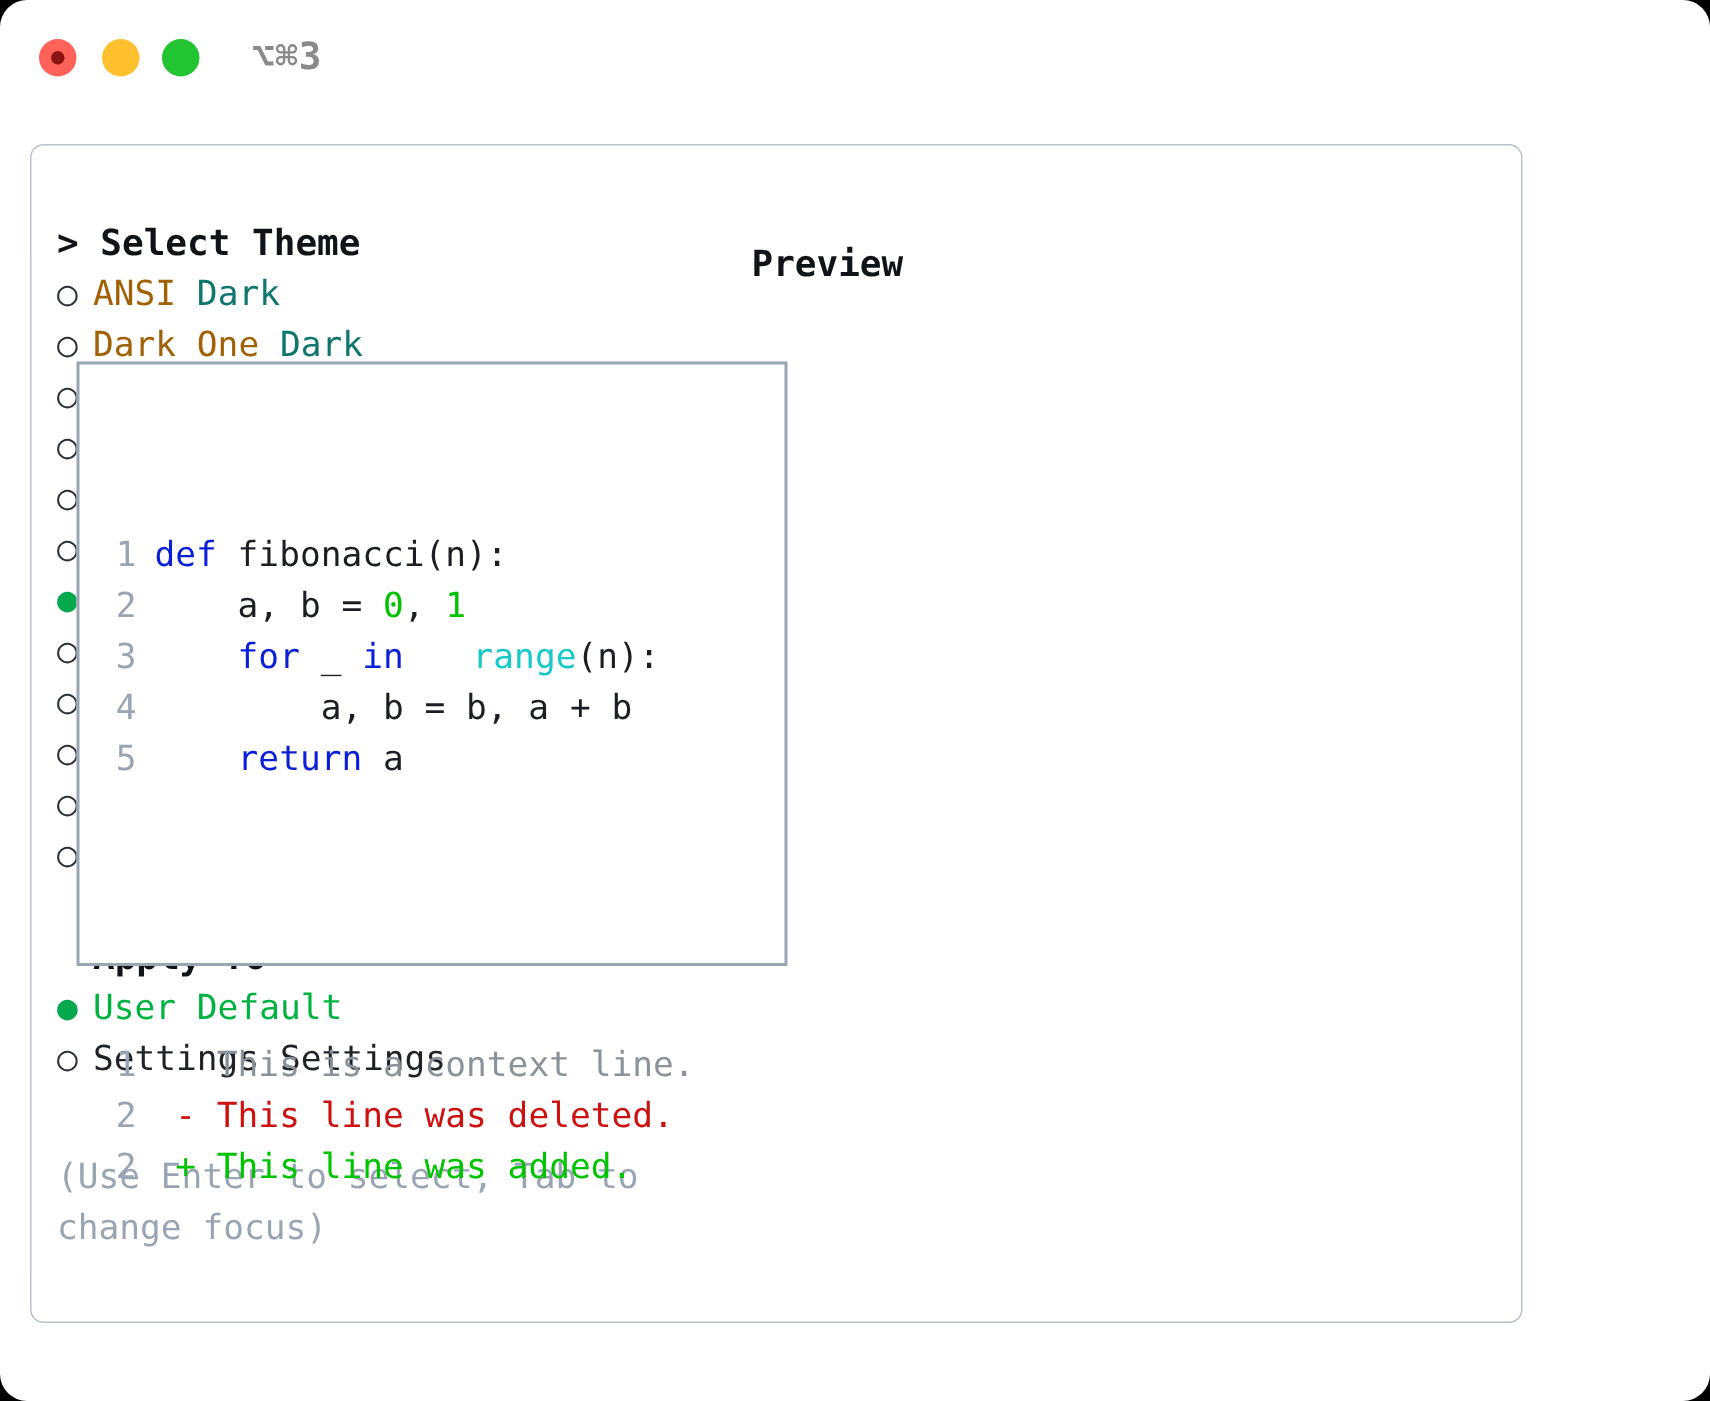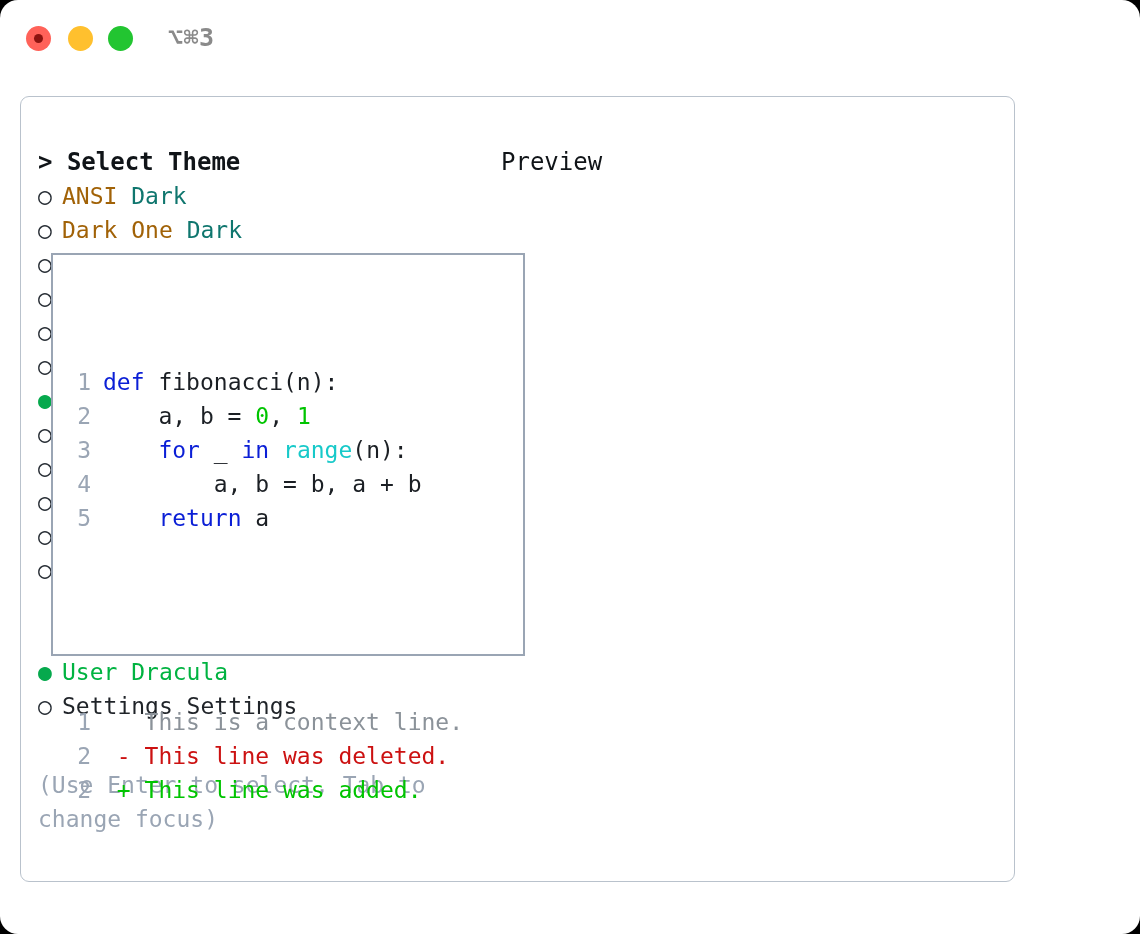--- a/index.html
+++ b/index.html
@@ -123,28 +123,29 @@
 
   
   #right-pane {
     position: absolute;
     left: 480px;
     top: 48px;
     width: 490px;
   }
   #preview-title {
     font-size: 24px;
-    font-weight: normal;
+    font-weight: bold;
     color: #101418;
     line-height: 34px;
+    margin-top: 14px;
   }
   #preview-box {
     position: absolute;
     left: 30px;
-    top: 156px;
+    top: 144px;
     width: 474px;
     height: 403px;
     border: 2px solid #9aa5b4;
     background: #ffffff;
     box-sizing: border-box;
   }
   #code-area {
     position: absolute;
     left: 16px;
     top: 42px;
@@ -154,21 +155,21 @@
   }
   .code-line { height: 34px; white-space: pre; }
   .lineno {
     display: inline-block;
     width: 22px;
     text-align: right;
     color: #9aa5b4;
     margin-right: 12px;
   }
   .kw   { color: #0b1fd6; }
-  .fn   { color: #17c9c9; }
+  .fn   { color: #17c9c9; margin-left: 32px; }
   .num  { color: #00c400; }
   .plain{ color: #1b1f24; }
   .ctx  { color: #8b9299; }
   .del  { color: #cc1111; }
   .add  { color: #00c400; }
   .blank-line { height: 34px; }
 </style>
 </head>
 <body>
 
@@ -196,21 +197,21 @@
           <div class="row"><span class="bullet">○</span><span class="theme-name">GitHub</span><span class="variant"> Dark</span></div>
           <div class="row selected"><span class="bullet selected">●</span><span class="theme-name">ANSI Light</span><span class="variant"> Light</span></div>
           <div class="row"><span class="bullet">○</span><span class="theme-name">Ayu Light</span><span class="variant"> Light</span></div>
           <div class="row"><span class="bullet">○</span><span class="theme-name">Default Light</span><span class="variant"> Light</span></div>
           <div class="row"><span class="bullet">○</span><span class="theme-name">GitHub Light</span><span class="variant"> Light</span></div>
           <div class="row"><span class="bullet">○</span><span class="theme-name">Google Code</span><span class="variant"> Light</span></div>
           <div class="row"><span class="bullet">○</span><span class="theme-name">XCode</span><span class="variant"> Light</span></div>
         </div>
       <div class="row section-header" id="apply-to-label">Apply To</div>
       <div id="apply-to-list">
-          <div class="row apply-row selected"><span class="bullet selected">●</span><span class="theme-name">User Dracula</span></div>
+          <div class="row apply-row selected"><span class="bullet selected">●</span><span class="theme-name">User Default</span></div>
           <div class="row apply-row"><span class="bullet">○</span><span class="theme-name">Settings Settings</span></div>
         </div>
       <div id="hint">(Use Enter to select, Tab to change focus)</div>
     </div>
 
     <div id="right-pane">
       <div id="preview-title">Preview</div>
     </div>
 
     <div id="preview-box">

